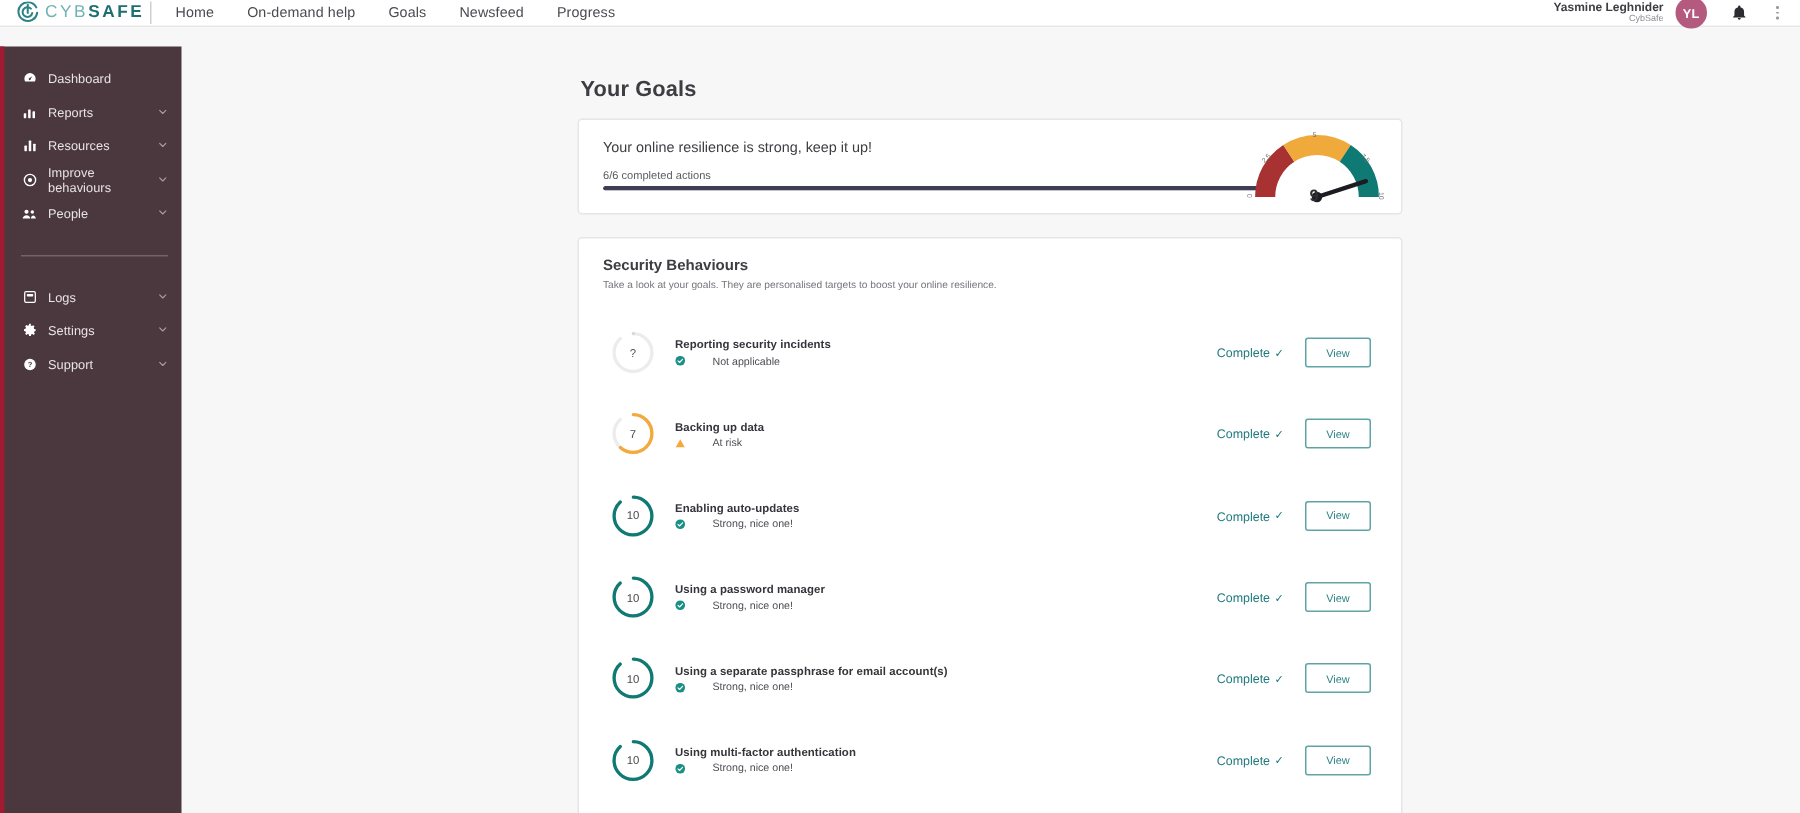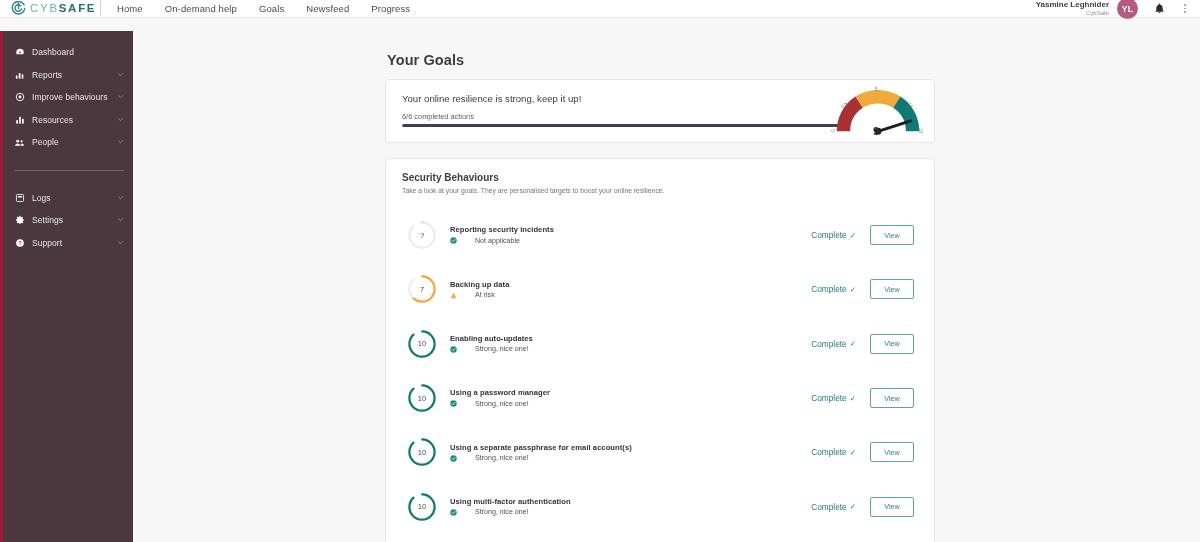--- a/index.html
+++ b/index.html
@@ -48,21 +48,21 @@
     display: flex; align-items: center; justify-content: center;
     letter-spacing: .3px;
   }
   .bell { margin-left: 14px; width: 14px; height: 14px; display:flex;align-items:center;justify-content:center;}
   .kebab { margin-left: 14px; margin-right: 6px; width: 10px; height: 14px; display:flex;flex-direction:column;align-items:center;justify-content:center;gap:2px;}
   .kebab i { width: 1.6px; height: 1.6px; background: #9a9aa0; border-radius: 50%; display:block; }
 
   
   .sidebar {
     position: absolute; top: 31px; left: 0;
-    width: 133px; height: 511px;
+    width: 121px; height: 511px;
     background: #4a383e;
     border-left: 3px solid #9e1b32;
     padding-top: 10px;
     z-index: 15;
   }
   .side-item {
     display: flex; align-items: center;
     height: 22.5px; padding: 0 9px 0 11px;
     color: #e9e4e5; font-size: 8.5px;
     margin-bottom: 0; cursor: pointer;
@@ -238,42 +238,42 @@
     <span class="side-label">Reports</span>
     <span class="side-chev">
       <svg viewBox="0 0 24 24" width="7" height="7" fill="none" stroke="#ded6d8" stroke-width="2.6" stroke-linecap="round" stroke-linejoin="round">
           <polyline points="5,9 12,16 19,9"></polyline>
         </svg>
     </span>
   </div>
 
   <div class="side-item">
     <span class="side-ico">
-      <svg viewBox="0 0 24 24" width="10" height="10">
-          <circle cx="12" cy="12" r="9" fill="none" stroke="#fff" stroke-width="2.2"></circle>
-          <circle cx="12" cy="12" r="3.4" fill="#fff"></circle>
-        </svg>
-    </span>
-    <span class="side-label">Improve behaviours</span>
-    <span class="side-chev">
-      <svg viewBox="0 0 24 24" width="7" height="7" fill="none" stroke="#ded6d8" stroke-width="2.6" stroke-linecap="round" stroke-linejoin="round">
-          <polyline points="5,9 12,16 19,9"></polyline>
-        </svg>
-    </span>
-  </div>
-
-  <div class="side-item">
-    <span class="side-ico">
       <svg viewBox="0 0 24 24" width="10" height="10" fill="#fff">
           <rect x="3" y="12" width="4" height="9" rx="1"></rect>
           <rect x="10" y="4" width="4" height="17" rx="1"></rect>
           <rect x="17" y="9" width="4" height="12" rx="1"></rect>
         </svg>
     </span>
     <span class="side-label">Resources</span>
+    <span class="side-chev">
+      <svg viewBox="0 0 24 24" width="7" height="7" fill="none" stroke="#ded6d8" stroke-width="2.6" stroke-linecap="round" stroke-linejoin="round">
+          <polyline points="5,9 12,16 19,9"></polyline>
+        </svg>
+    </span>
+  </div>
+
+  <div class="side-item">
+    <span class="side-ico">
+      <svg viewBox="0 0 24 24" width="10" height="10">
+          <circle cx="12" cy="12" r="9" fill="none" stroke="#fff" stroke-width="2.2"></circle>
+          <circle cx="12" cy="12" r="3.4" fill="#fff"></circle>
+        </svg>
+    </span>
+    <span class="side-label">Improve behaviours</span>
     <span class="side-chev">
       <svg viewBox="0 0 24 24" width="7" height="7" fill="none" stroke="#ded6d8" stroke-width="2.6" stroke-linecap="round" stroke-linejoin="round">
           <polyline points="5,9 12,16 19,9"></polyline>
         </svg>
     </span>
   </div>
 
   <div class="side-item">
     <span class="side-ico">
       <svg viewBox="0 0 24 24" width="11" height="11" fill="#fff">

